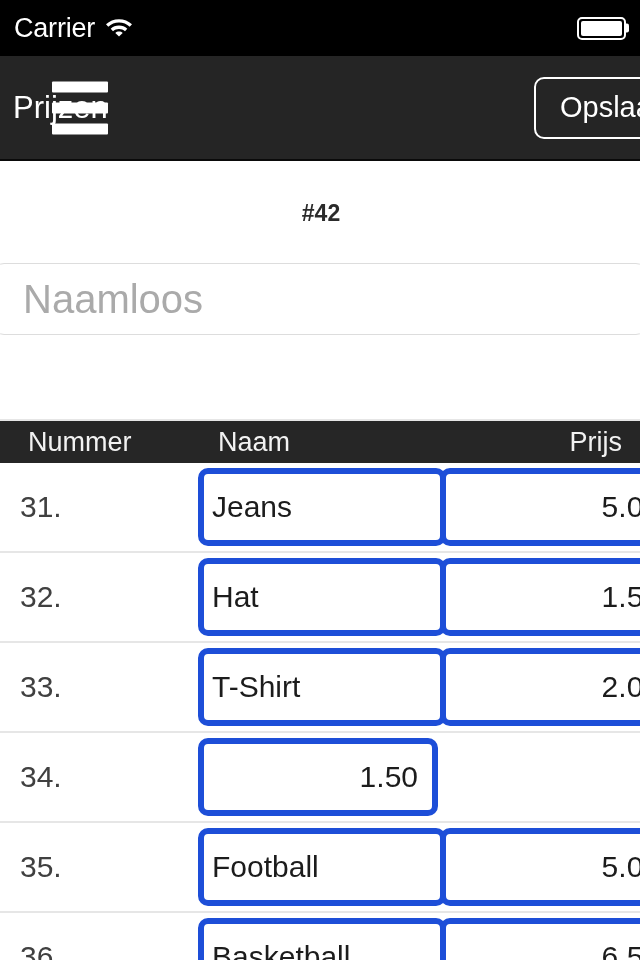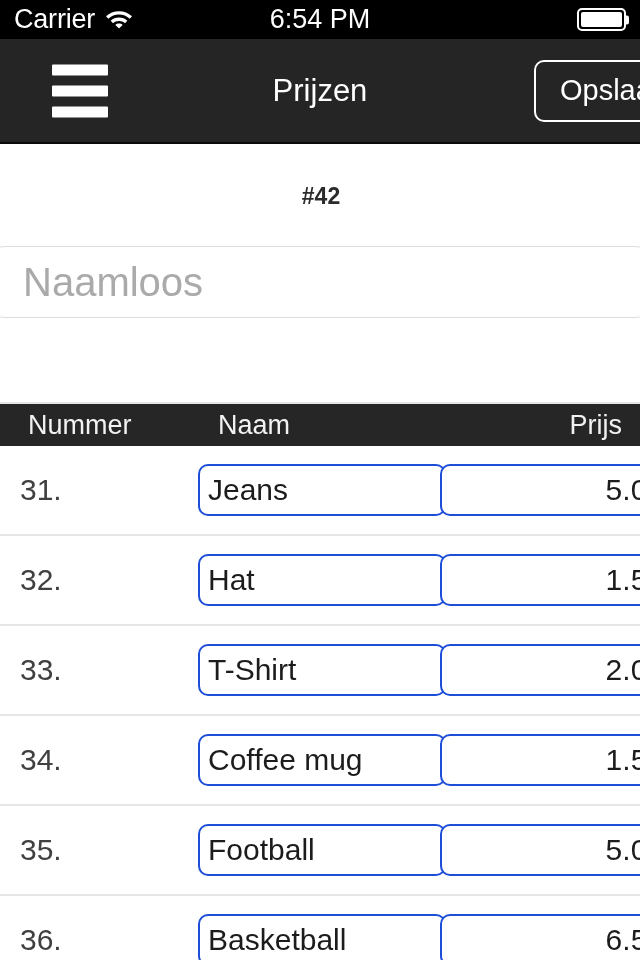--- a/index.html
+++ b/index.html
@@ -17,21 +17,21 @@
     position: relative;
     width: 640px;
     height: 960px;
     overflow: hidden;
     background: #ffffff;
   }
 
   
   .status-bar {
     position: relative;
-    height: 39px;
+    height: 56px;
     background: #000000;
     color: #ffffff;
     display: flex;
     align-items: center;
     box-sizing: border-box;
     padding: 0 14px;
   }
   .status-left {
     display: flex;
     align-items: center;
@@ -105,22 +105,21 @@
     padding: 0;
     cursor: pointer;
   }
   .menu-bar-line {
     height: 11px;
     background: #ffffff;
     border-radius: 1px;
   }
   .nav-title {
     position: absolute;
-    left: 0; right: 0;
-    text-align: center;
+    left: 13px; right: 0;
     color: #ffffff;
     font-size: 31px;
     line-height: 1;
     pointer-events: none;
   }
   .save-button {
     position: absolute;
     left: 534px;
     top: 50%;
     transform: translateY(-50%);
@@ -227,22 +226,22 @@
   .grid-head .col-price {
     text-align: right;
     padding-right: 18px;
     font-size: 27px;
     color: #f2f2f2;
   }
   .cell-input {
     display: block;
     box-sizing: border-box;
     width: 100%;
-    height: 52px;
-    border: 2px solid #1d4ed8;
+    height: 78px;
+    border: 6px solid #1d4ed8;
     border-radius: 10px;
     background: #ffffff;
     font-size: 30px;
     font-family: "Liberation Sans", sans-serif;
     color: #1c1c1c;
     padding: 0 8px;
     outline: none;
   }
   .col-name .cell-input {
     width: 248px;
@@ -263,21 +262,20 @@
     <div class="status-left">
       <span class="status-carrier">Carrier</span>
       <span class="wifi-icon">
         <svg width="30" height="22" viewBox="0 0 30 22">
           <path d="M15 4.2c5.0 0 9.6 1.9 13.0 5.0l-2.3 2.5C22.8 9.0 19.1 7.5 15 7.5S7.2 9.0 4.3 11.7L2 9.2C5.4 6.1 10.0 4.2 15 4.2z" fill="#ffffff"></path>
           <path d="M15 10.6c3.2 0 6.1 1.2 8.3 3.2l-2.3 2.5C19.4 14.9 17.3 14.0 15 14.0s-4.4 0.9-6.0 2.3l-2.3-2.5C8.9 11.8 11.8 10.6 15 10.6z" fill="#ffffff"></path>
           <path d="M15 16.6c1.4 0 2.7 0.5 3.7 1.4L15 21.6l-3.7-3.6C12.3 17.1 13.6 16.6 15 16.6z" fill="#ffffff"></path>
         </svg>
       </span>
     </div>
-    <div class="status-time">6:54 PM</div>
     <div class="status-right">
       <div class="battery">
         <div class="battery-fill"></div>
         <div class="battery-nub"></div>
       </div>
     </div>
   </div>
 
   <div class="nav-bar">
     <button class="menu-button">
@@ -325,23 +323,20 @@
           <div class="col-num">33.</div>
           <div class="col-name">
             <input type="text" class="cell-input" value="T-Shirt" style="">
           </div>
           <div class="col-price">
             <input type="text" class="cell-input" value="2.00" style="">
           </div>
         </div>
         <div class="grid-row">
           <div class="col-num">34.</div>
-          <div class="col-name">
-            <input type="text" class="cell-input" value="Coffee mug" style="">
-          </div>
           <div class="col-price">
             <input type="text" class="cell-input" value="1.50" style="">
           </div>
         </div>
         <div class="grid-row">
           <div class="col-num">35.</div>
           <div class="col-name">
             <input type="text" class="cell-input" value="Football" style="">
           </div>
           <div class="col-price">

